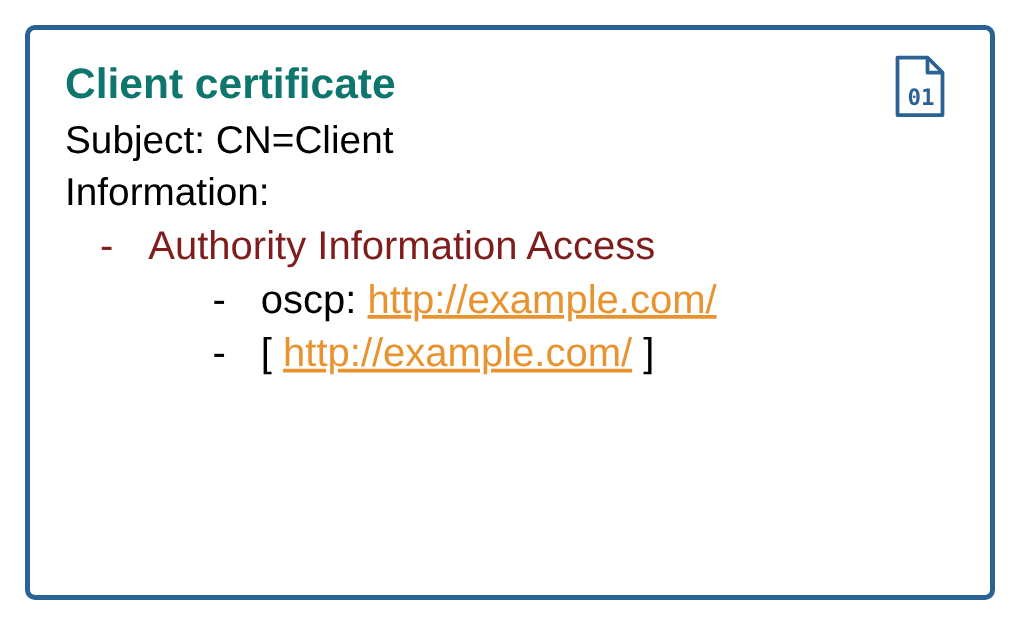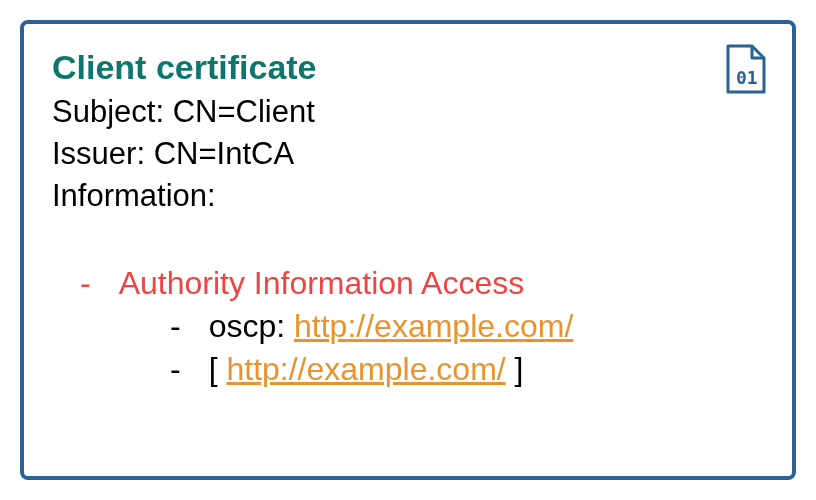--- a/index.html
+++ b/index.html
@@ -18,43 +18,42 @@
       border: 4px solid #2a6294;
       border-radius: 8px;
       padding: 24px 28px;
       position: relative;
       background: #fff;
       height: 100%;
     }
     .icon-corner {
       position: absolute;
       top: 20px;
-      right: 24px;
+      right: 34px;
     }
     .title {
       font-size: 34px;
       font-weight: bold;
       color: #0f766e;
       margin-bottom: 4px;
     }
     .field {
       font-size: 31px;
       color: #000;
       line-height: 1.35;
     }
     .ext-list {
       list-style: none;
       margin-left: 20px;
     }
     .ext-list > li {
       font-size: 32px;
-      color: #ef4444;
+      color: #7f1d1d;
       line-height: 1.35;
       display: flex;
-      margin-top: 45px;
     }
     .ext-list > li::before {
       content: "-";
       margin-right: 28px;
       margin-left: 8px;
     }
     .sub-list {
       list-style: none;
       margin-left: 110px;
     }
@@ -90,23 +89,20 @@
       <text x="14" y="40" font-family="monospace" font-size="18" font-weight="bold" fill="#2a6294">01</text>
     </svg>
   </div>
 
   <div class="title">Client certificate</div>
 
   <div class="field">
     <span>Subject: </span><span>CN=Client</span>
   </div>
 
-  <div class="field">
-    <span>Issuer: </span><span>CN=IntCA</span>
-  </div>
 
   <div class="field">Information:</div>
 
   <ul class="ext-list">
     <li>
         <span>Authority Information Access</span>
       </li>
   </ul>
   <ul class="sub-list">
     <li>

